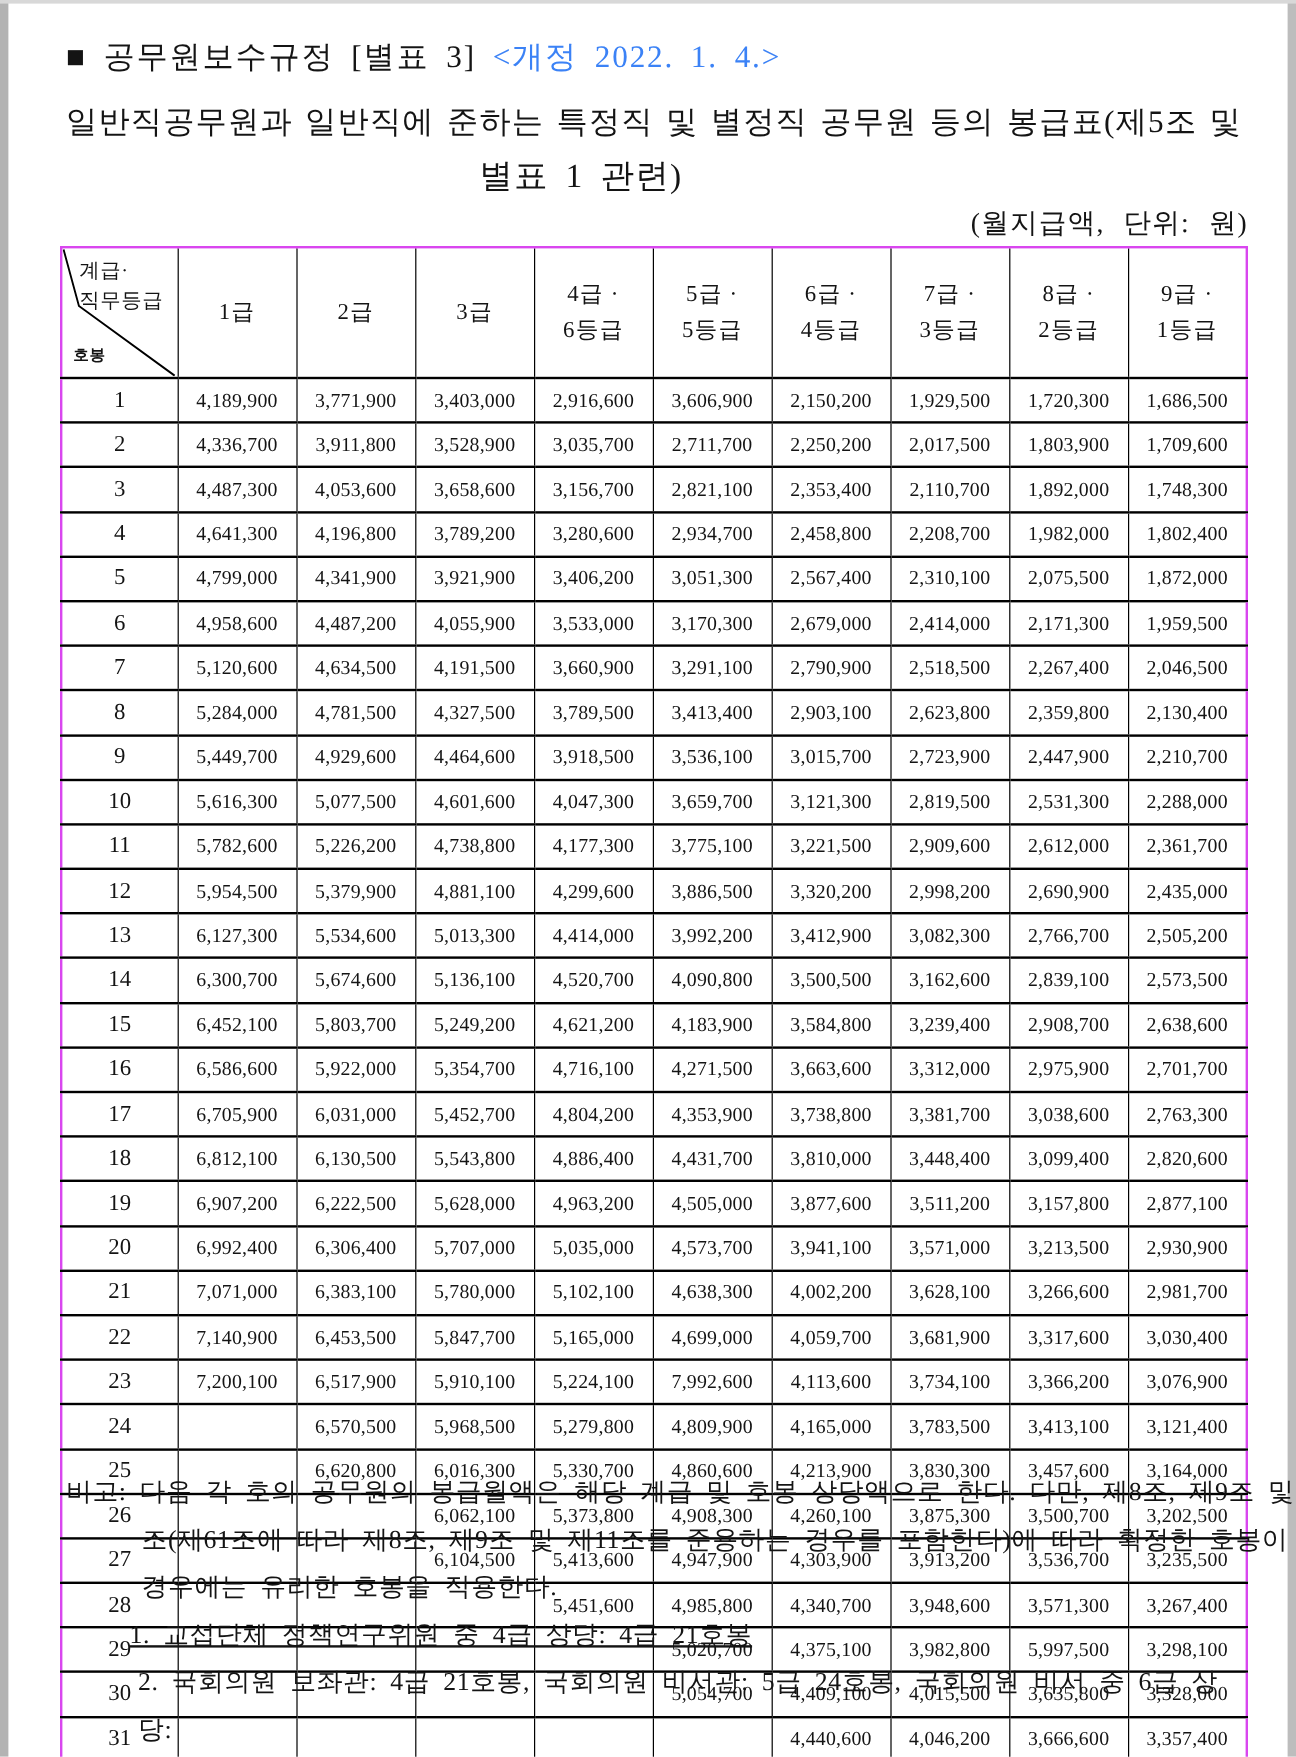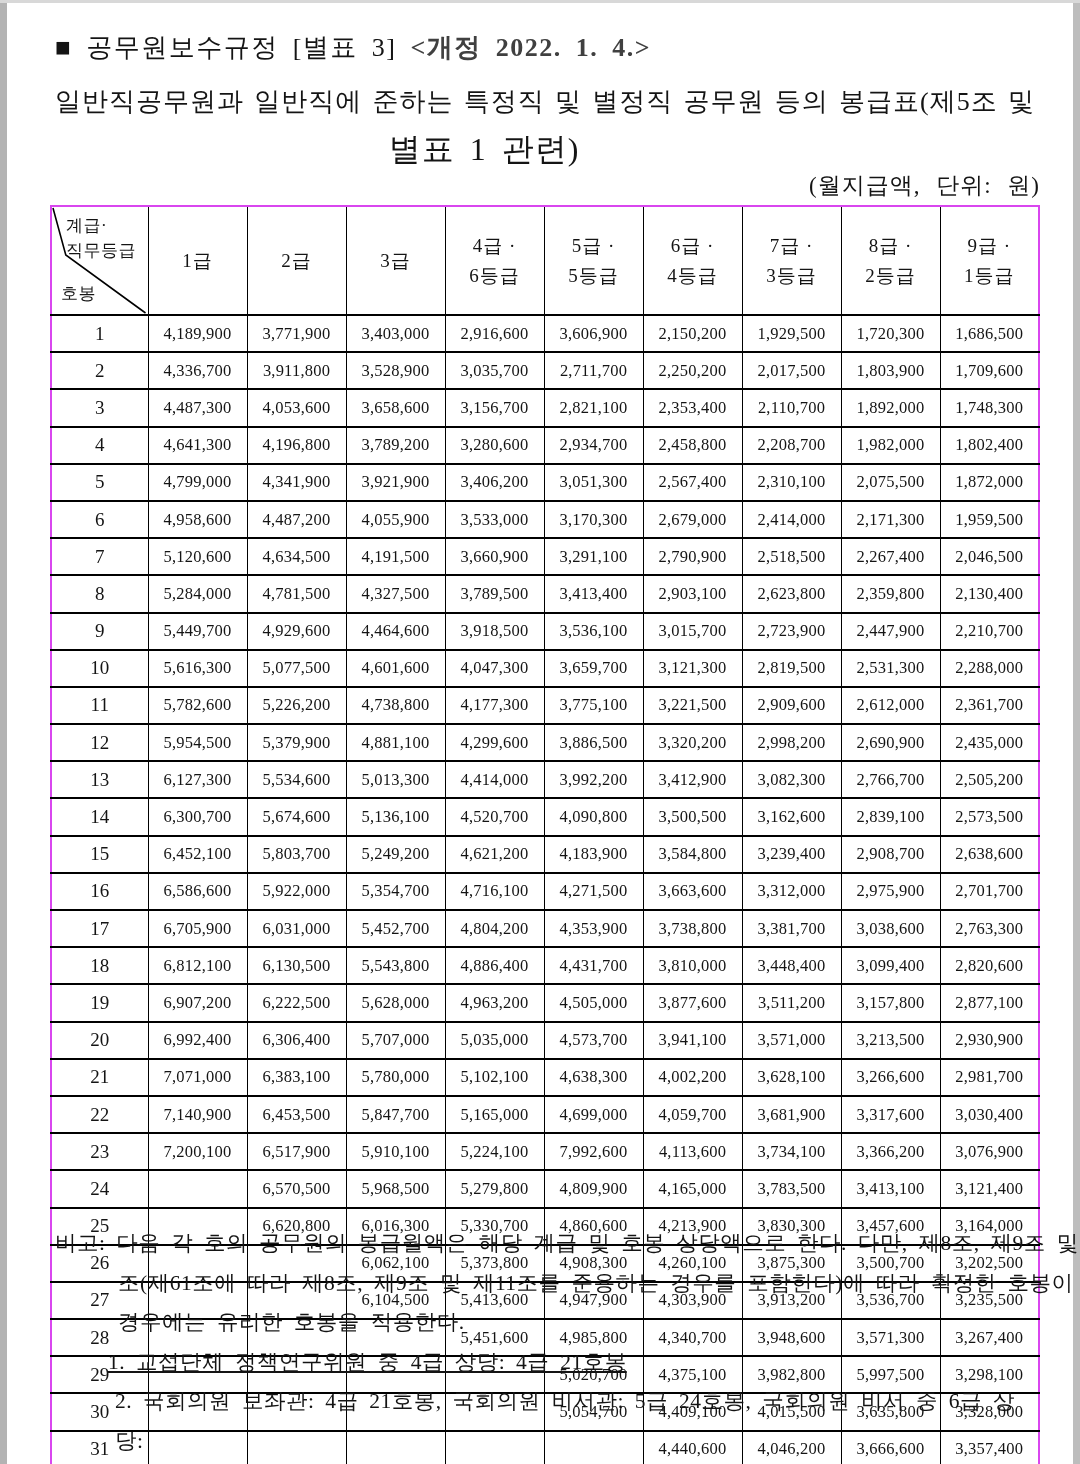--- a/index.html
+++ b/index.html
@@ -14,32 +14,32 @@
   .edge { position: absolute; top: 0; height: 1464px; background: #b3b3b3; }
   .edge.left  { left: 0;  width: 7px; }
   .edge.right { right: 0; width: 7px; background: #bdbdbd; }
   .edge-top { position: absolute; top: 0; left: 0; width: 1080px; height: 3px; background: #d8d8d8; }
 
   .title-line {
     position: absolute; left: 55px; top: 30px;
     font-size: 26px; letter-spacing: 1.5px; word-spacing: 6px;
     white-space: nowrap;
   }
-  .title-revision { color: #404040; font-weight: bold; }
+  .title-revision { color: #3b82f6; }
 
   .subtitle-1 {
     position: absolute; left: 55px; top: 84px; width: 980px;
     font-size: 26px; letter-spacing: 1px;
     text-align: justify; text-align-last: justify;
     white-space: nowrap;
   }
   .subtitle-1 .underlined { text-underline-offset: 6px; }
   .subtitle-2 {
     position: absolute; left: 0; top: 128px; width: 968px;
-    text-align: center; font-size: 32px; letter-spacing: 1px; word-spacing: 6px;
+    text-align: center; font-size: 28px; letter-spacing: 1px; word-spacing: 6px;
   }
   .unit-note {
     position: absolute; right: 40px; top: 170px;
     font-size: 23px; letter-spacing: 1px; word-spacing: 9px;
   }
 
   table.salary {
     position: absolute; left: 50px; top: 205px;
     width: 990px; height: 1301px;
     border-collapse: collapse; table-layout: fixed;
@@ -59,21 +59,21 @@
   tbody td.val  { font-size: 16.5px; letter-spacing: 0.2px; }
 
   th.corner { position: relative; }
   th.corner svg { position: absolute; inset: 0; width: 100%; height: 100%; }
   .corner-top {
     position: absolute; top: 7px; left: 14px;
     font-size: 17px; line-height: 1.45; text-align: left; letter-spacing: 0.5px;
   }
   .corner-bottom {
     position: absolute; bottom: 9px; left: 9px;
-    font-size: 17px; letter-spacing: 0.5px;
+    font-size: 13px; letter-spacing: 0.5px; font-weight: bold;
   }
 
   .notes {
     position: absolute; left: 55px; top: 1224px; width: 982px;
     font-size: 21.5px; line-height: 39.5px; letter-spacing: 0.5px; word-spacing: 5px;
   }
   .note-just   { text-align: justify; text-align-last: justify; white-space: nowrap; }
   .indent-63   { padding-left: 63px; }
   .indent-53   { padding-left: 53px; text-decoration: underline; }
   .indent-60   { padding-left: 60px; }

